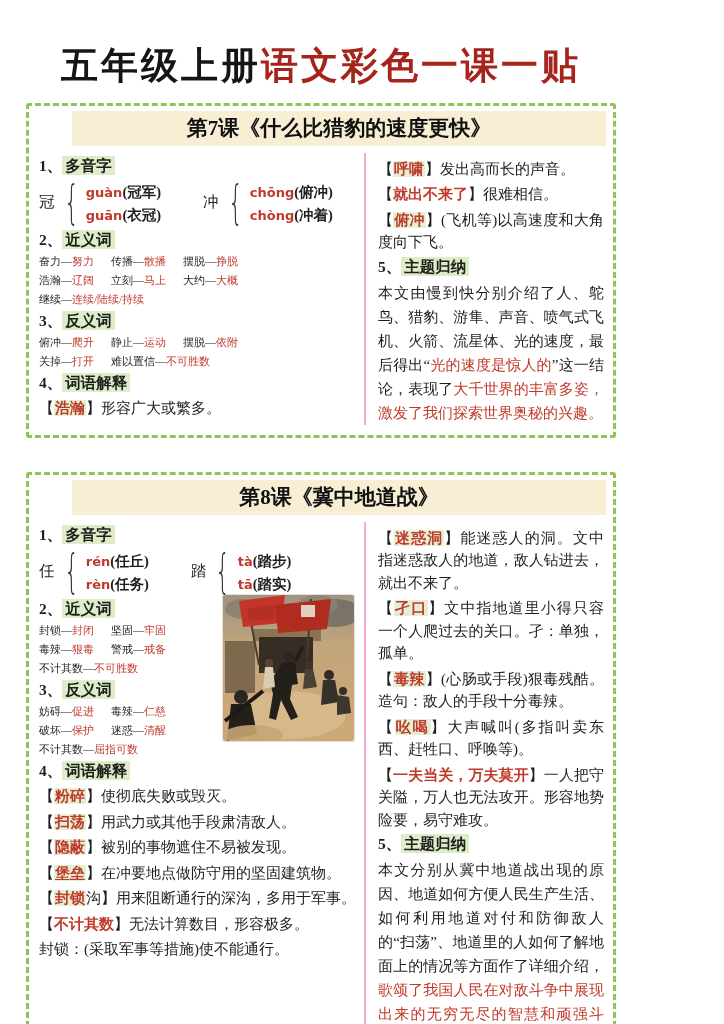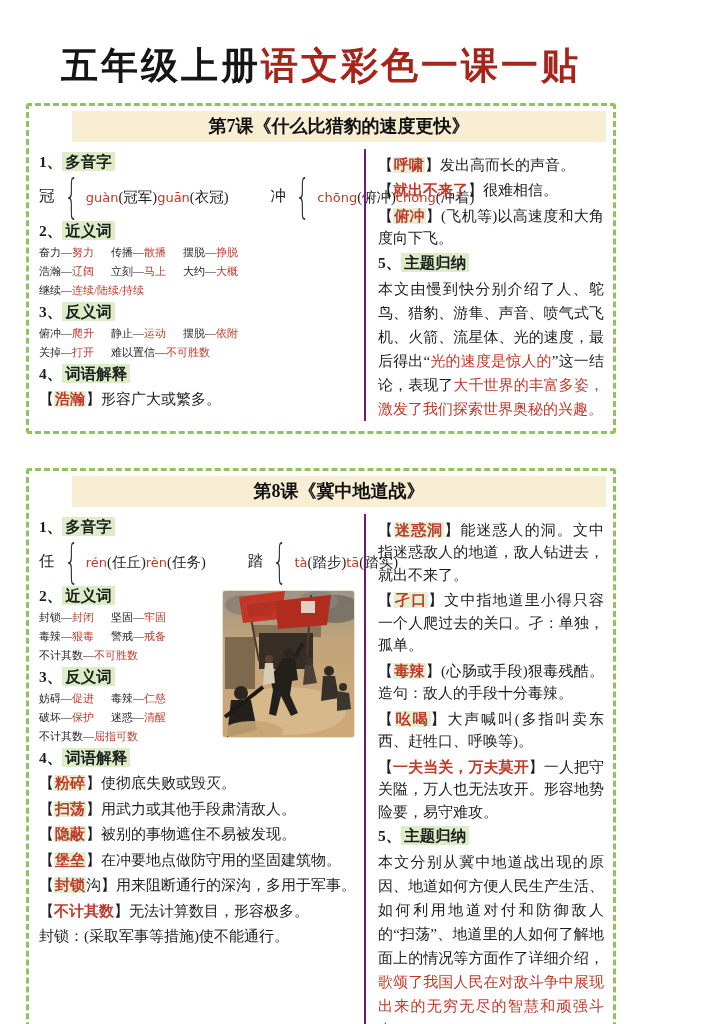--- a/index.html
+++ b/index.html
@@ -7,35 +7,35 @@
   body { font-family:"Liberation Serif","DejaVu Serif",serif; color:#1e1e1e; }
   .page { position:relative; width:642px; height:1024px; background:#fff; overflow:hidden; padding-top:46px; }
 
   .page-title { text-align:center; font-size:37px; font-weight:700; letter-spacing:3px; line-height:1.1; }
   .page-title .t-black { color:#151515; }
   .page-title .t-red { color:#a6241c; }
 
   .lesson-box { position:relative; margin:16px 26px 0; border:3px dashed #8fc45c; border-radius:3px; padding:5px 7px 10px; background:#fff; }
   .lesson-box.second { margin-top:34px; }
 
-  .lesson-header { background:#f8eed3; text-align:center; font-weight:700; font-size:18px; padding:3px 0 4px; margin-bottom:7px; color:#111;margin-left:36px; }
+  .lesson-header { background:#f8eed3; text-align:center; font-weight:700; font-size:21px; padding:3px 0 4px; margin-bottom:7px; color:#111;margin-left:36px; }
 
   .cols { display:flex; align-items:stretch; }
   .col-left { width:328px; flex:0 0 328px; padding:0 6px 0 3px; }
-  .col-right { flex:1; border-left:2px solid #701a75; padding:2px 2px 0 12px; }
+  .col-right { flex:1; border-left:2px solid #f9a8d4; padding:2px 2px 0 12px; }
 
   .sec-label { font-size:15.5px; font-weight:600; margin:3px 0 3px; }
   .sec-label .hl { background:#dcedc8; padding:1px 3px; }
 
   .duoyin-row { display:flex; align-items:center; margin:2px 0 4px; }
   .duoyin-entry { display:inline-flex; align-items:center; margin-right:42px; }
   .duoyin-entry:last-child { margin-right:0; }
   .dchar { font-size:15.5px; margin-right:2px; }
   .brace { font-family:"DejaVu Sans",sans-serif; font-size:46px; font-weight:100; line-height:0.9; transform:scaleX(0.5); color:#333; }
-  .readings { display:inline-flex; line-height:1.45; }
+  .readings { display:inline-flex; flex-direction:column; line-height:1.45;font-weight:bold; }
   .reading { white-space:nowrap; }
   .py { color:#c0392b; font-family:"DejaVu Sans",sans-serif; font-size:13px; }
   .cn { color:#1e1e1e; font-size:14.5px; }
 
   .pair-row { display:flex; margin:3px 0 4px; font-size:11px; }
   .pair { margin-right:17px; white-space:nowrap; }
   .pair:last-child { margin-right:0; }
   .pa { color:#1e1e1e; }
   .pb { color:#c0392b; }
 

